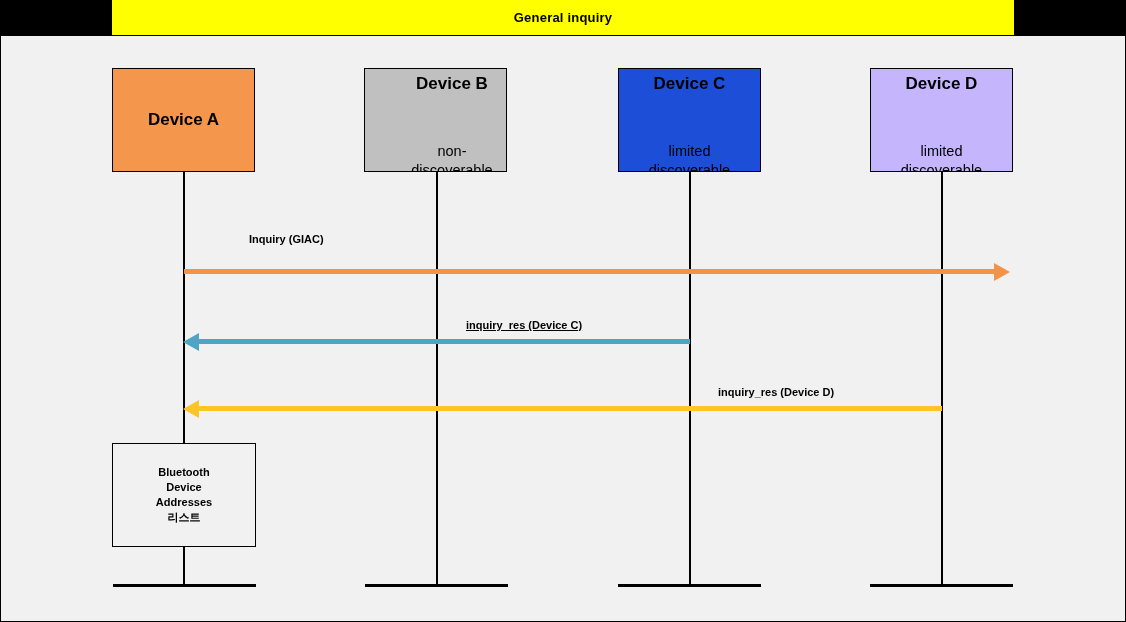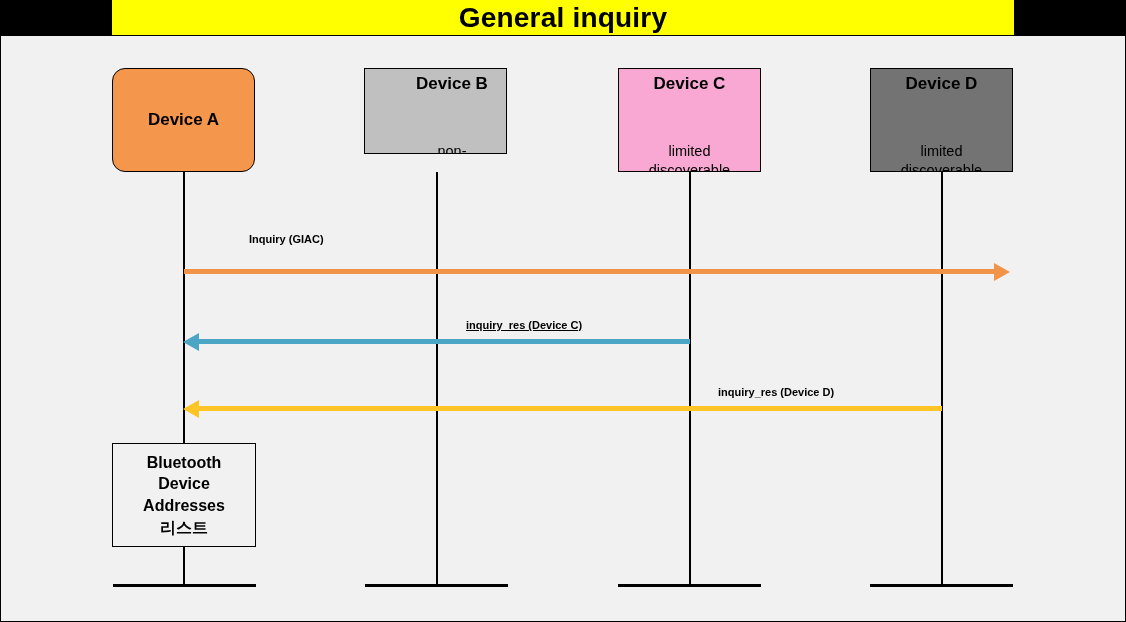--- a/index.html
+++ b/index.html
@@ -11,21 +11,21 @@
   }
   #stage{position:relative;width:1126px;height:622px;}
 
   
   .titlebar{
     position:absolute;left:112px;top:0;width:902px;height:35px;
     background:#FFFF00;
     display:flex;align-items:center;justify-content:center;
   }
   .titlebar .ttext{
-    font-size:28px;font-weight:bold;color:#000000;letter-spacing:.2px;
+    font-size:13px;font-weight:bold;color:#000000;letter-spacing:.2px;
   }
 
   
   .canvas{
     position:absolute;left:0;top:35px;width:1126px;height:587px;
     background:#F1F1F1;
     border:1px solid #000000;
     box-sizing:border-box;
   }
 
@@ -76,54 +76,54 @@
     white-space:nowrap;
   }
 
   
   .notebox{
     position:absolute;border:1.5px solid #000000;background:#F1F1F1;
     box-sizing:border-box;display:flex;align-items:center;justify-content:center;
     text-align:center;
   }
   .notetext{
-    font-size:16px;font-weight:bold;color:#000000;line-height:1.35;
+    font-size:11px;font-weight:bold;color:#000000;line-height:1.35;
     white-space:pre-line;
   }
 </style>
 </head>
 <body>
 
 <div id="stage">
 
   <div class="titlebar">
     <span class="ttext">General inquiry</span>
   </div>
 
   <div class="canvas">
 
-    <div class="pbox centered" style="left:111px;top:32px;width:143px;height:104px;background:#F4974C;border-radius:13px;">
+    <div class="pbox centered" style="left:111px;top:32px;width:143px;height:104px;background:#F4974C;">
       <span class="pname">Device A</span>
     </div>
 
-    <div class="pbox" style="left:363px;top:32px;width:143px;height:86px;background:#C0C0C0;padding-left:33px;">
+    <div class="pbox" style="left:363px;top:32px;width:143px;height:104px;background:#C0C0C0;padding-left:33px;">
       <span class="pname">Device B</span>
       <span class="pmode">non-
 discoverable
 mode</span>
     </div>
 
-    <div class="pbox" style="left:617px;top:32px;width:143px;height:104px;background:#f9a8d4;">
+    <div class="pbox" style="left:617px;top:32px;width:143px;height:104px;background:#1d4ed8;">
       <span class="pname">Device C</span>
       <span class="pmode">limited
 discoverable
 mode</span>
     </div>
 
-    <div class="pbox" style="left:869px;top:32px;width:143px;height:104px;background:#737373;">
+    <div class="pbox" style="left:869px;top:32px;width:143px;height:104px;background:#c4b5fd;">
       <span class="pname">Device D</span>
       <span class="pmode">limited
 discoverable
 mode</span>
     </div>
 
     <div class="lifeline" style="left:182px;top:136px;height:414px;"></div>
     <div class="lifeline" style="left:435px;top:136px;height:414px;"></div>
     <div class="lifeline" style="left:688px;top:136px;height:414px;"></div>
     <div class="lifeline" style="left:940px;top:136px;height:414px;"></div>

